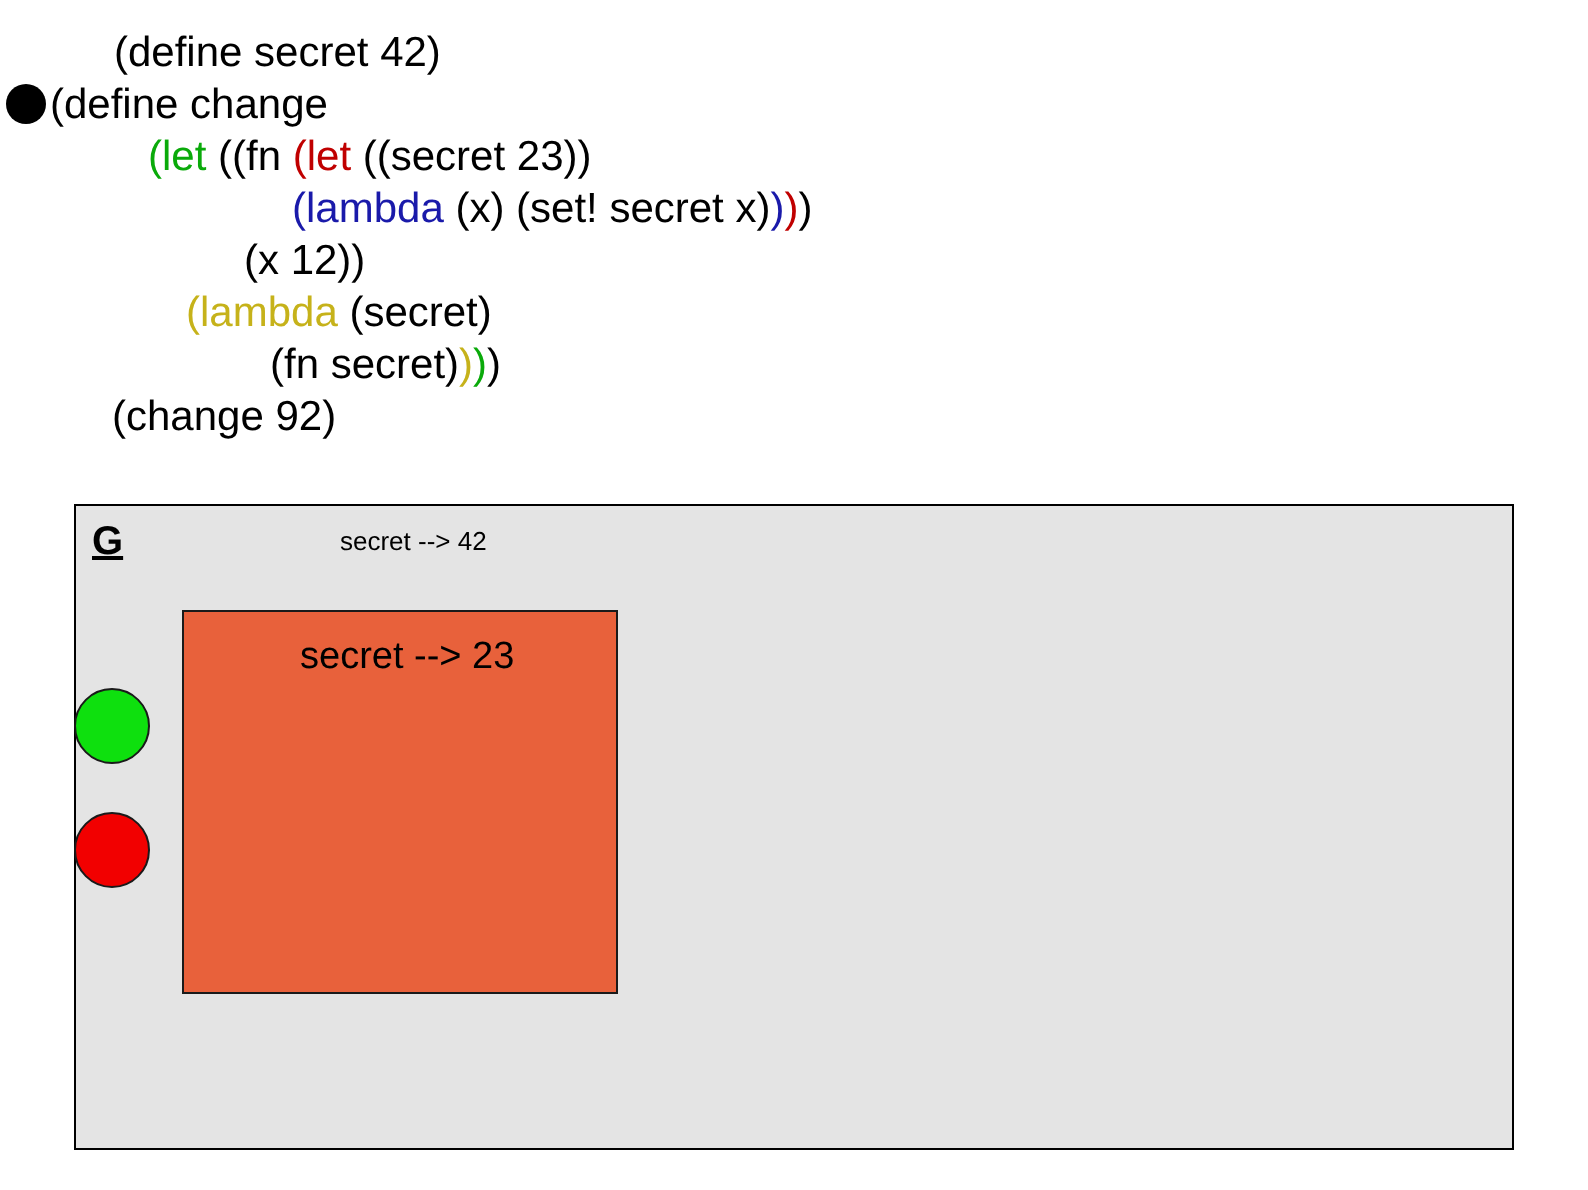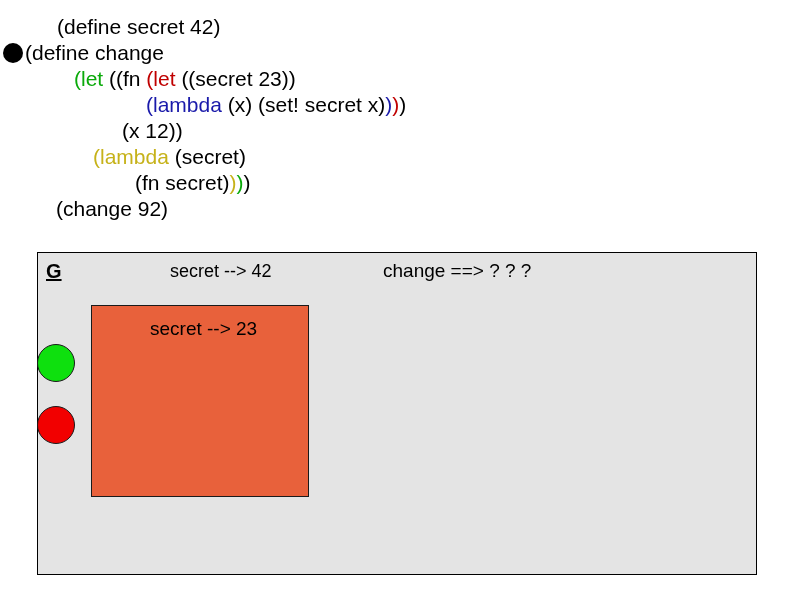--- a/index.html
+++ b/index.html
@@ -67,21 +67,21 @@
     font-size: 20px;
     font-weight: bold;
     text-decoration: underline;
     line-height: 24px;
   }
 
   #global-secret-binding {
     position: absolute;
     left: 132px;
     top: 5px;
-    font-size: 18px;
+    font-size: 13px;
     line-height: 26px;
     white-space: pre;
   }
 
   #global-change-binding {
     position: absolute;
     left: 345px;
     top: 5px;
     font-size: 19px;
     line-height: 26px;
@@ -134,21 +134,20 @@
 <body>
 
 <div id="code-block"><div class="code-line"><span style="display: inline-block; width: 57px;"></span><span class="tok-black">(define secret 42)</span></div><div class="code-line"><span class="bullet-marker" style="margin-left: 3px;"></span><span class="tok-black">(define change</span></div><div class="code-line"><span style="display: inline-block; width: 74px;"></span><span class="tok-green">(let</span><span class="tok-black"> ((fn </span><span class="tok-red">(let</span><span class="tok-black"> ((secret 23))</span></div><div class="code-line"><span style="display: inline-block; width: 146px;"></span><span class="tok-blue">(lambda</span><span class="tok-black"> (x) (set! secret x)</span><span class="tok-blue">)</span><span class="tok-red">)</span><span class="tok-black">)</span></div><div class="code-line"><span style="display: inline-block; width: 122px;"></span><span class="tok-black">(x 12))</span></div><div class="code-line"><span style="display: inline-block; width: 93px;"></span><span class="tok-yellow">(lambda</span><span class="tok-black"> (secret)</span></div><div class="code-line"><span style="display: inline-block; width: 135px;"></span><span class="tok-black">(fn secret)</span><span class="tok-yellow">)</span><span class="tok-green">)</span><span class="tok-black">)</span></div><div class="code-line"><span style="display: inline-block; width: 56px;"></span><span class="tok-black">(change 92)</span></div></div>
 
 <div id="env-panel">
 
   <div id="global-env-label">G</div>
 
   <div id="global-secret-binding">secret --&gt; 42</div>
 
-  <div id="global-change-binding">change ==&gt; ? ? ?</div>
 
   <div id="inner-frame">
     <div id="inner-secret-binding">secret --&gt; 23</div>
   </div>
 
   <div id="proc-circle-fn" class="proc-circle"></div>
 
   <div id="proc-circle-change" class="proc-circle"></div>
 
 </div>

